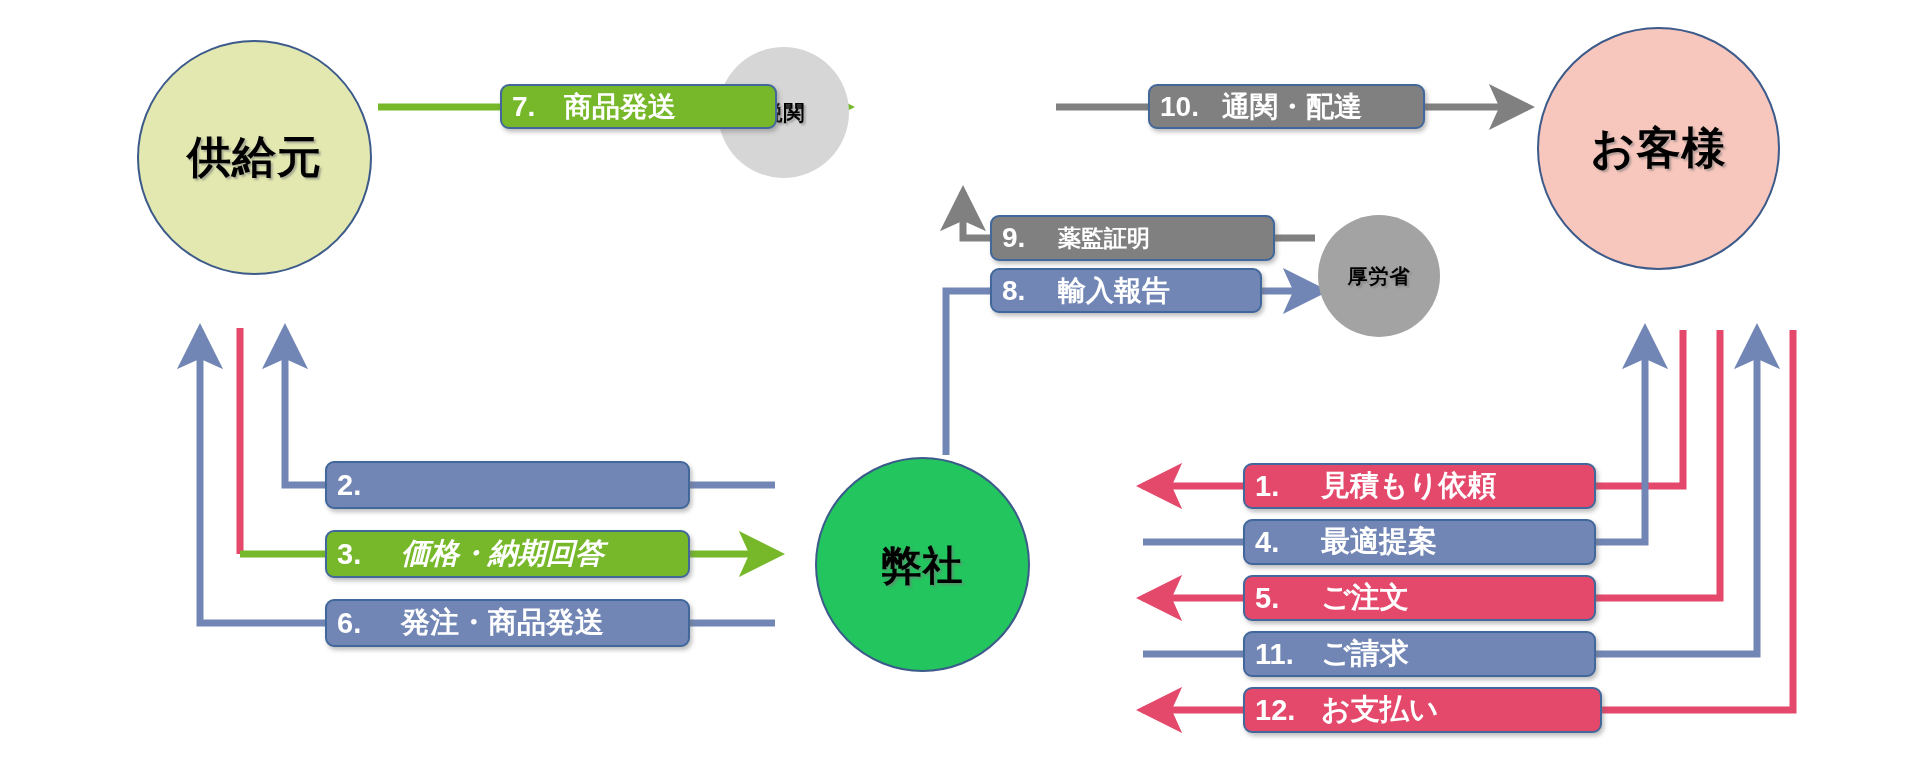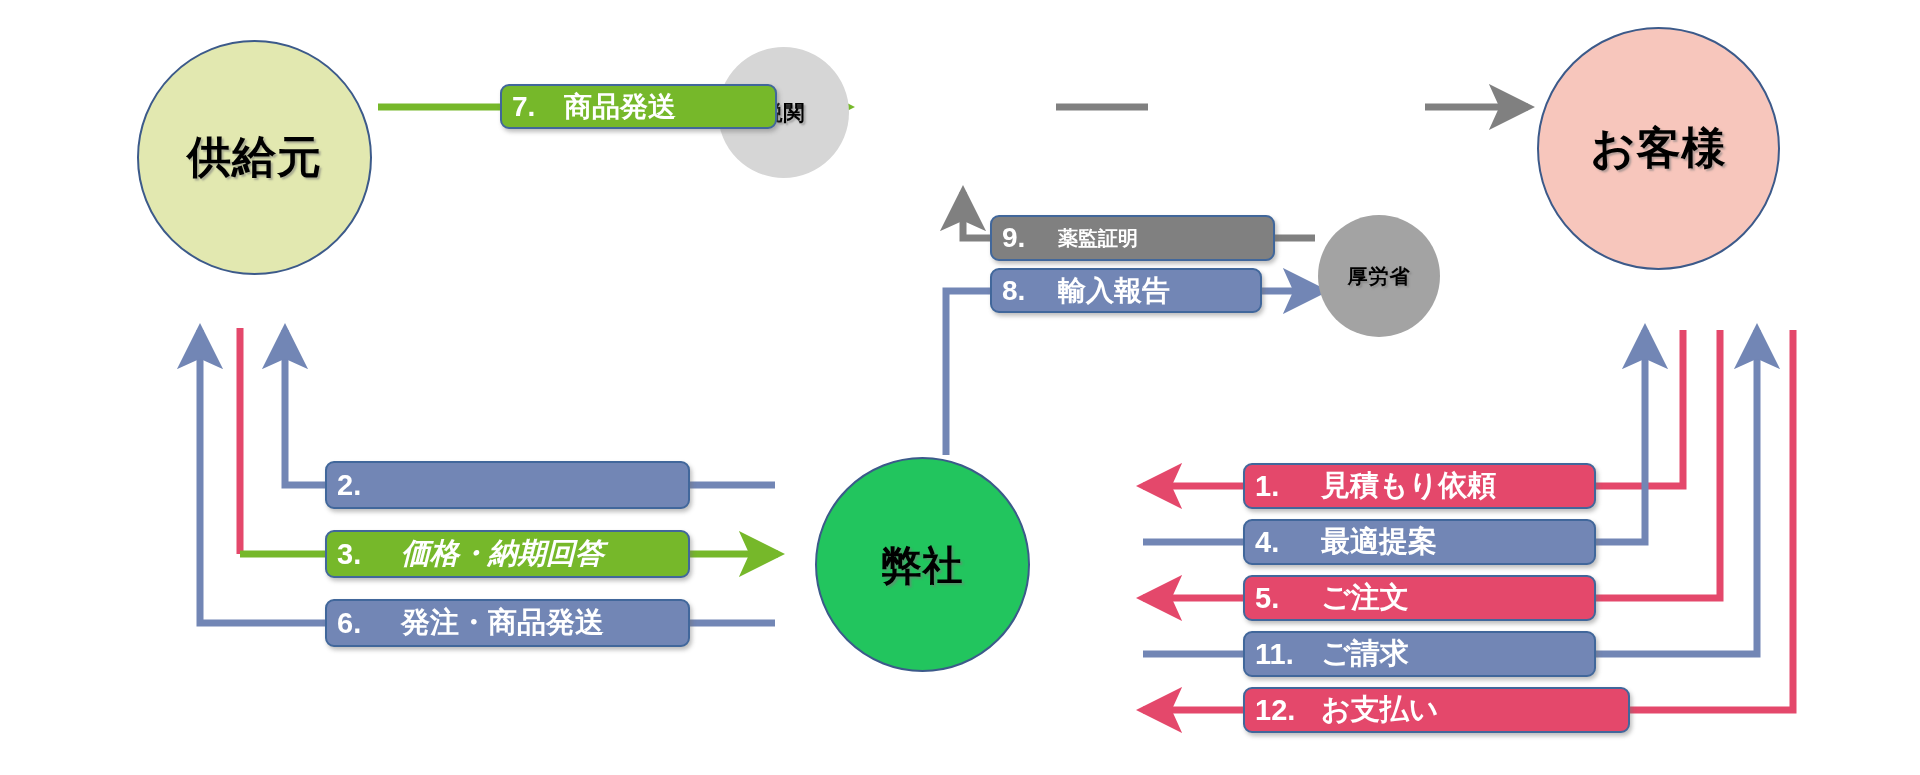--- a/index.html
+++ b/index.html
@@ -172,25 +172,31 @@
     <span class="node-label" style="font-size:40px;">弊社</span>
   </div>
 
   <div class="chip" style="left:500px; top:84px; width:277px; height:45px; background:#76B82A;">
     <div class="chip-inner">
       <span class="num" style="font-size:28px; width:52px;">7.</span>
       <span class="txt" style="font-size:28px;">商品発送</span>
     </div>
   </div>
 
+  <div class="chip" style="left:1148px; top:84px; width:277px; height:45px; background:#808080;">
+    <div class="chip-inner">
+      <span class="num" style="font-size:28px; width:62px;">10.</span>
+      <span class="txt" style="font-size:28px;">通関・配達</span>
+    </div>
+  </div>
 
   <div class="chip" style="left:990px; top:215px; width:285px; height:46px; background:#808080;">
     <div class="chip-inner">
       <span class="num" style="font-size:28px; width:56px;">9.</span>
-      <span class="txt" style="font-size:20px;">薬監証明</span>
+      <span class="txt" style="font-size:23px;">薬監証明</span>
     </div>
   </div>
 
   <div class="chip" style="left:990px; top:268px; width:272px; height:45px; background:#7286B5;">
     <div class="chip-inner">
       <span class="num" style="font-size:28px; width:56px;">8.</span>
       <span class="txt" style="font-size:28px;">輸入報告</span>
     </div>
   </div>
 
@@ -235,20 +241,20 @@
     </div>
   </div>
 
   <div class="chip" style="left:1243px; top:631px; width:353px; height:46px; background:#7286B5;">
     <div class="chip-inner">
       <span class="num" style="font-size:29px; width:66px;">11.</span>
       <span class="txt" style="font-size:29px;">ご請求</span>
     </div>
   </div>
 
-  <div class="chip" style="left:1243px; top:687px; width:387px; height:46px; background:#E4486B;">
+  <div class="chip" style="left:1243px; top:687px; width:359px; height:46px; background:#E4486B;">
     <div class="chip-inner">
       <span class="num" style="font-size:29px; width:66px;">12.</span>
       <span class="txt" style="font-size:29px;">お支払い</span>
     </div>
   </div>
 
 </div>
 
 </body></html>

